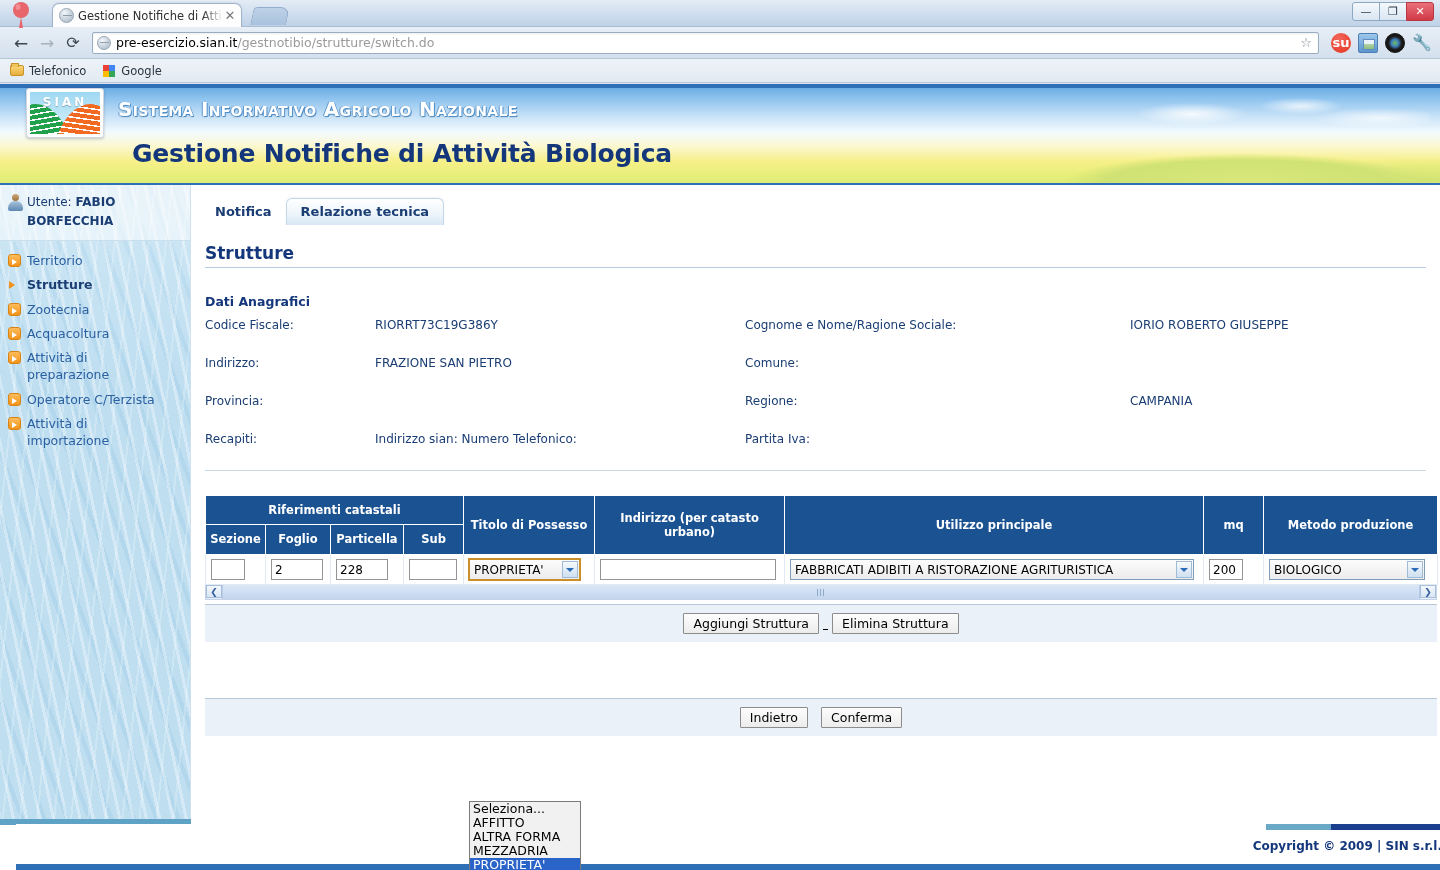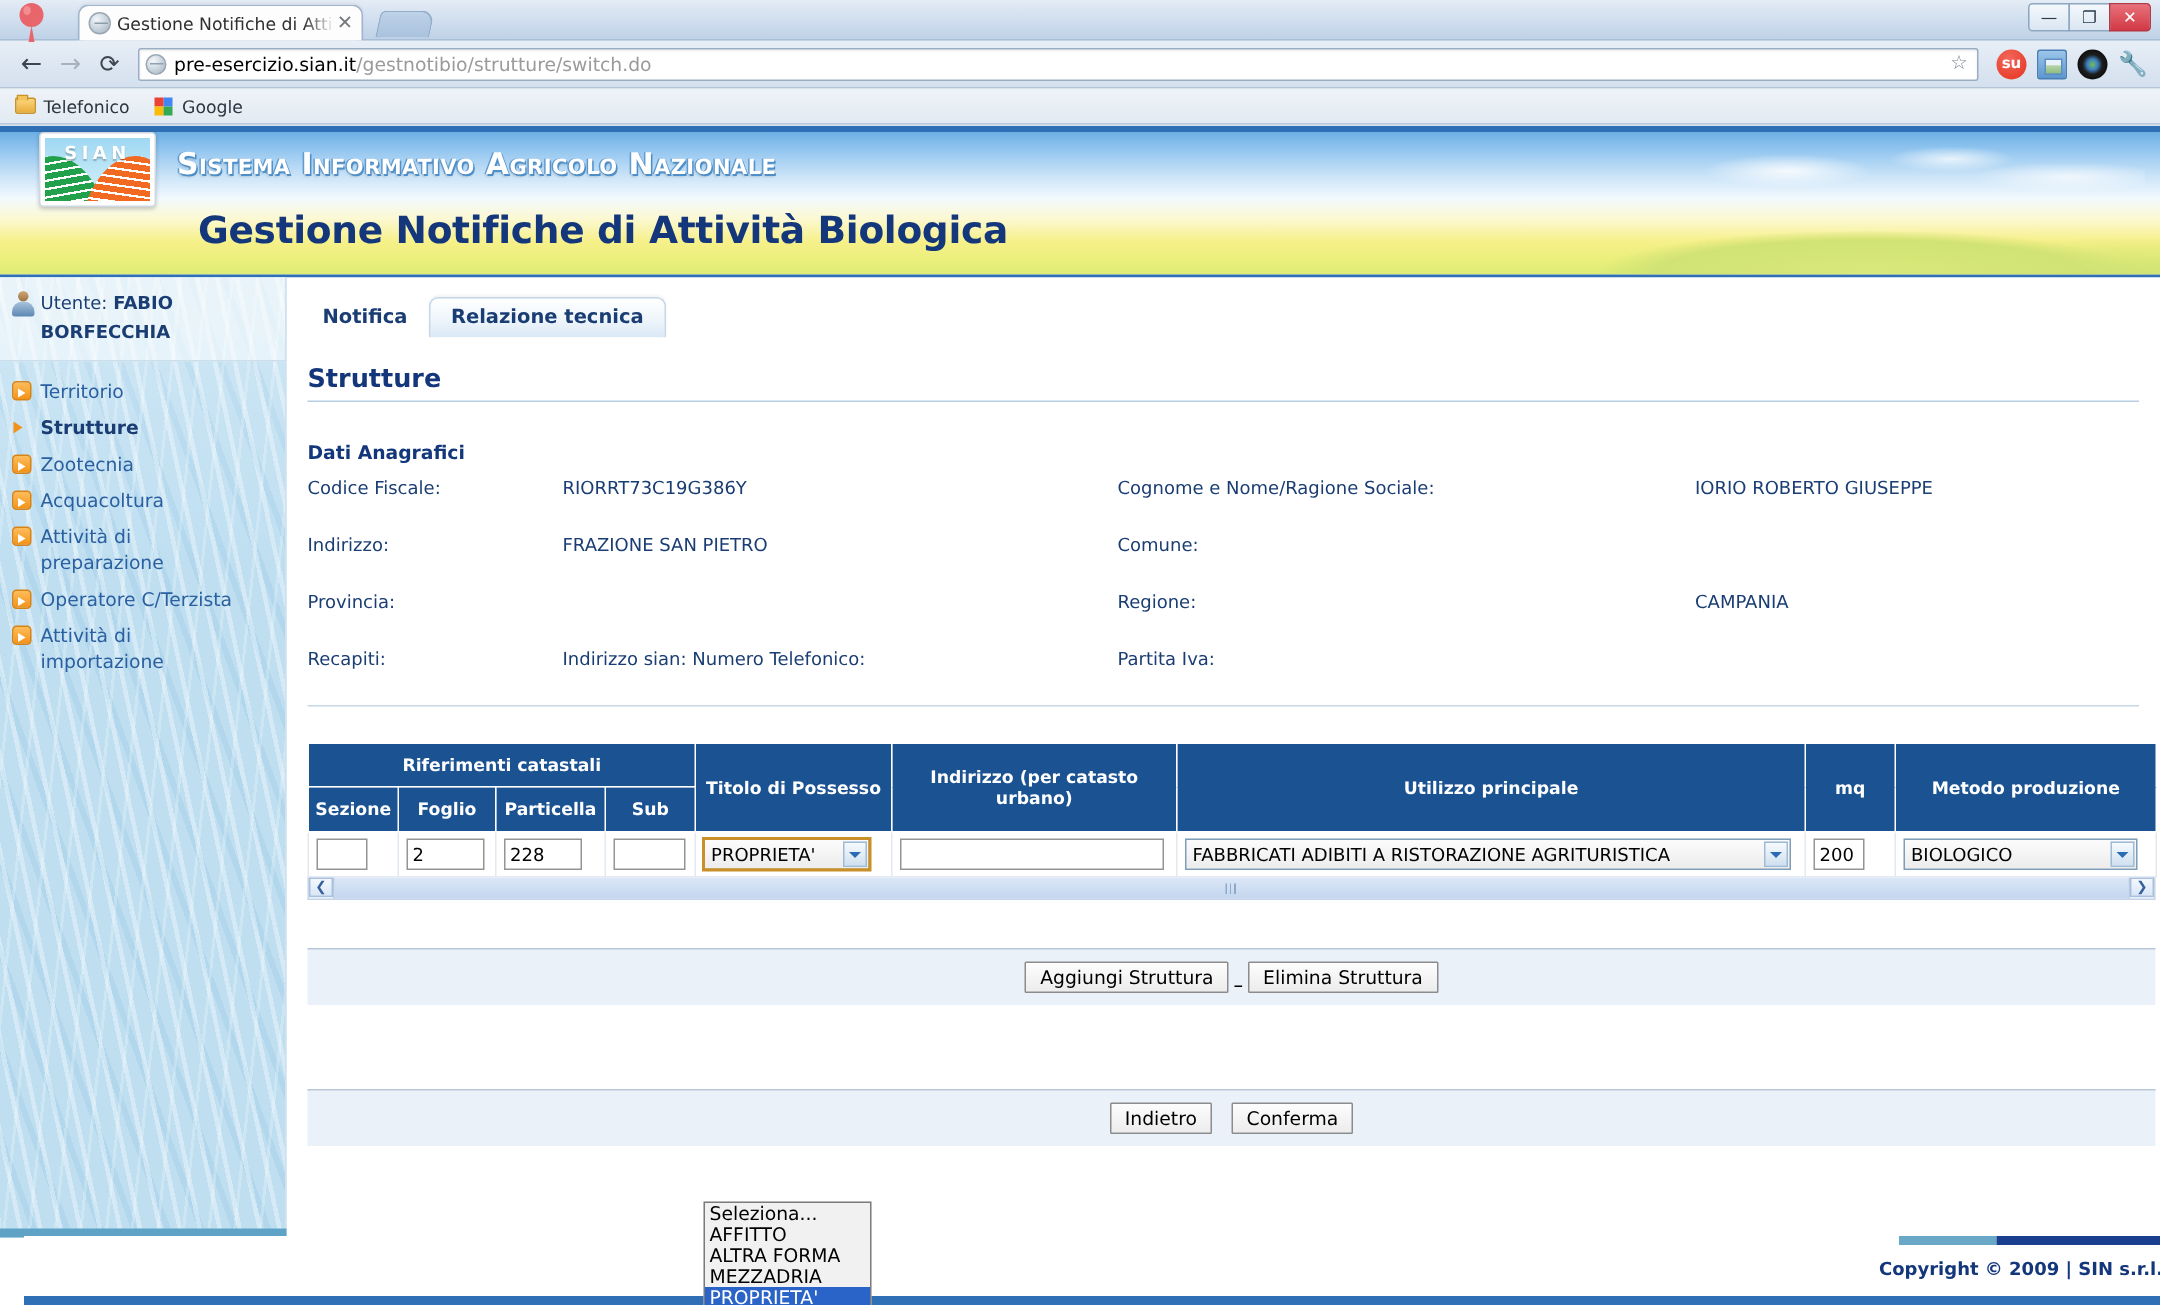--- a/index.html
+++ b/index.html
@@ -127,21 +127,21 @@
   .omni-url { font-size: 12.5px; color: #000; white-space: nowrap; }
   .omni-url .path { color: #9a9a9a; }
   .omni-star {
     flex: 0 0 16px; font-size: 13px; color: #7b8794; text-align:center;
   }
   .ext-icons { display: flex; align-items: center; gap: 7px; padding-left: 6px; }
   .ext { width: 20px; height: 20px; flex: 0 0 20px; position: relative; }
   .ext-su {
     border-radius: 50%;
     background: radial-gradient(circle at 40% 30%, #f3665b, #e8402c 75%);
-    color: #fff; font-size: 10px; font-weight: bold;
+    color: #fff; font-size: 13px; font-weight: bold;
     display:flex; align-items:center; justify-content:center;
     line-height:1;
   }
   .ext-img {
     background: linear-gradient(to bottom,#9cc6ea,#5d96cf);
     border: 1px solid #4a7fb4;
     border-radius: 2px;
   }
   .ext-img::after {
     content:''; position:absolute; left:4px; top:5px; right:2px; bottom:2px;
@@ -489,21 +489,21 @@
     position:absolute; top:0; width:16px; height:13px;
     background: linear-gradient(to bottom,#f4f8fd,#d9e6f6);
     border:1px solid #a9c0dd;
     display:flex;align-items:center;justify-content:center;
     font-size:9px; color:#35609c;
   }
   .hscroll .arr.left { left:0; }
   .hscroll .arr.right { right:0; }
 
   .btnbar {
-    margin: 32px 14px 0 14px;
+    margin: 4px 14px 0 14px;
     width: 1232px;
     background: #ebf1f9;
     border-top: 1px solid #b9c8d8;
     padding: 8px 0;
     text-align: center;
     text-decoration: underline;
   }
   .btnbar2 {
     margin: 56px 14px 0 14px;
     width: 1232px;

